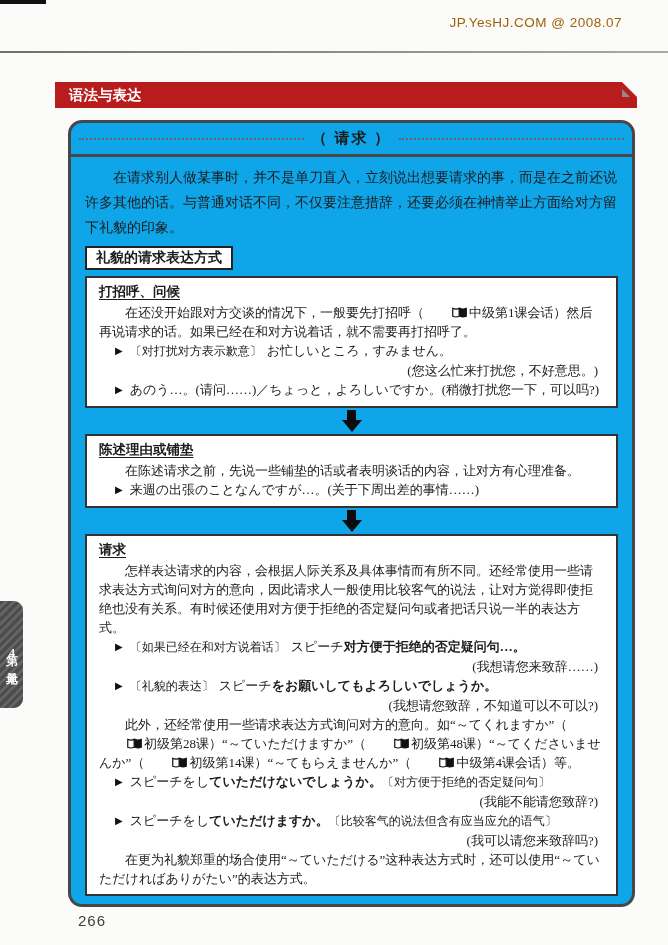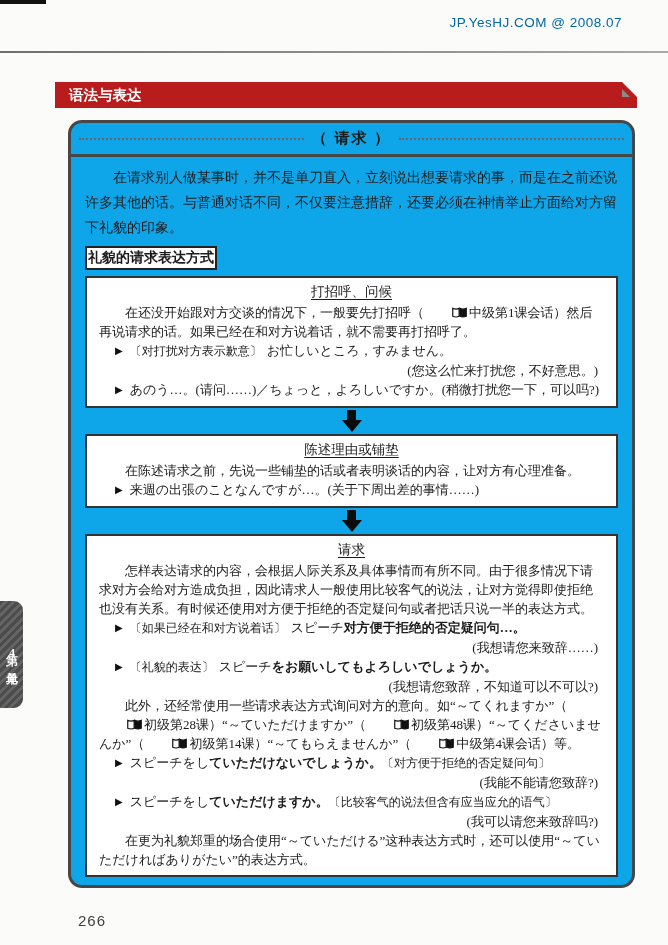--- a/index.html
+++ b/index.html
@@ -7,21 +7,21 @@
   body {
     position:relative;
     background:#fbfbf9;
     font-family:"Liberation Serif","DejaVu Serif",serif;
     color:#1c1c1c;
     overflow:hidden;
   }
   .corner-artifact { position:absolute; top:0; left:0; width:46px; height:4px; background:#111; }
   .watermark {
     position:absolute; top:15px; right:46px;
-    color:#0369a1; font-size:13.5px; letter-spacing:.5px;
+    color:#a16207; font-size:13.5px; letter-spacing:.5px;
     font-family:"Liberation Sans","DejaVu Sans",sans-serif;
   }
   .top-rule { position:absolute; top:51px; left:0; width:668px; height:2px;
     background:linear-gradient(to right,#6f6f6f,#a9a9a9); }
 
   .banner {
     position:absolute; left:55px; top:82px; width:582px; height:26px;
     background:#b91c1c; color:#fff; font-weight:bold; font-size:14.5px;
     line-height:26px; padding-left:14px;
   }
@@ -43,33 +43,32 @@
     display:flex; align-items:center; height:34px;
     border-bottom:3px solid #474747; padding:0 8px;
   }
   .leader { flex:1; border-top:2px dotted #666; height:0; }
   .panel-title { padding:0 8px; font-weight:bold; font-size:15px; letter-spacing:2px; }
 
   .content { padding:8px 14px 0 14px; }
   .intro { font-size:14px; line-height:25px; text-indent:2em; margin-bottom:6px; }
   .label-box {
     display:inline-block; border:2px solid #222; font-weight:bold;
-    font-size:14px; padding:1px 1px; margin-bottom:6px; background:#fff;
+    font-size:14px; padding:1px 9px; margin-bottom:6px; background:#fff;
   }
 
   .sec-box {
     border:2px solid #333; background:#fff;
     padding:4px 12px 6px 12px;
     font-size:13px; line-height:19px;
   }
   .sec-heading {
-    font-weight:normal; font-size:13.5px;
+    font-weight:bold; font-size:13.5px;
     text-decoration:underline; text-underline-offset:3px;
     margin-bottom:2px;
-    text-align:center;
   }
   .para { text-indent:2em; }
   .bullet { padding-left:16px; }
   .marker { font-size:10px; margin-right:7px; position:relative; top:-1px; color:#111; }
   .tag { font-size:12px; margin-right:5px; }
   .jp-bold { font-weight:bold; }
   .cn-right { text-align:right; padding-right:6px; }
 
   .arrow-wrap { height:26px; display:flex; flex-direction:column; align-items:center; justify-content:center; }
   .arrow-shaft { width:9px; height:10px; background:#0c0c0c; }
@@ -140,21 +139,21 @@
     </div>
 
     <div class="arrow-wrap">
       <div class="arrow-shaft"></div>
       <div class="arrow-head"></div>
     </div>
 
     
     <div class="sec-box">
       <div class="sec-heading">请求</div>
-      <p class="para">怎样表达请求的内容，会根据人际关系及具体事情而有所不同。由于很多情况下请求对方会给对方造成负担，因此请求人一般使用比较客气的说法，让对方觉得即使拒绝也没有关系。有时候还使用对方便于拒绝的否定疑问句或者把话只说一半的表达方式。</p>
+      <p class="para">怎样表达请求的内容，会根据人际关系及具体事情而有所不同。还经常使用一些请求表达方式询问对方的意向，因此请求人一般使用比较客气的说法，让对方觉得即使拒绝也没有关系。有时候还使用对方便于拒绝的否定疑问句或者把话只说一半的表达方式。</p>
       <p class="bullet"><span class="marker">▶</span><span class="tag">〔如果已经在和对方说着话〕</span><span>スピーチ</span><span class="jp-bold">对方便于拒绝的否定疑问句…。</span></p>
       <p class="cn-right">(我想请您来致辞……)</p>
       <p class="bullet"><span class="marker">▶</span><span class="tag">〔礼貌的表达〕</span><span>スピーチ</span><span class="jp-bold">をお願いしてもよろしいでしょうか。</span></p>
       <p class="cn-right">(我想请您致辞，不知道可以不可以?)</p>
       <p class="para"><span>此外，还经常使用一些请求表达方式询问对方的意向。如“～てくれますか”（</span><span class="book-icon"><svg width="15" height="11" viewBox="0 0 20 14">
               <path d="M1 1.5 Q5.5 3.5 9.5 1.5 L9.5 12 Q5.5 14 1 12 Z" fill="#fff" stroke="#111" stroke-width="1.6"></path>
               <path d="M19 1.5 Q14.5 3.5 10.5 1.5 L10.5 12 Q14.5 14 19 12 Z" fill="#111" stroke="#111" stroke-width="1.6"></path>
             </svg></span><span>初级第28课）“～ていただけますか”（</span><span class="book-icon"><svg width="15" height="11" viewBox="0 0 20 14">
               <path d="M1 1.5 Q5.5 3.5 9.5 1.5 L9.5 12 Q5.5 14 1 12 Z" fill="#fff" stroke="#111" stroke-width="1.6"></path>
               <path d="M19 1.5 Q14.5 3.5 10.5 1.5 L10.5 12 Q14.5 14 19 12 Z" fill="#111" stroke="#111" stroke-width="1.6"></path>

